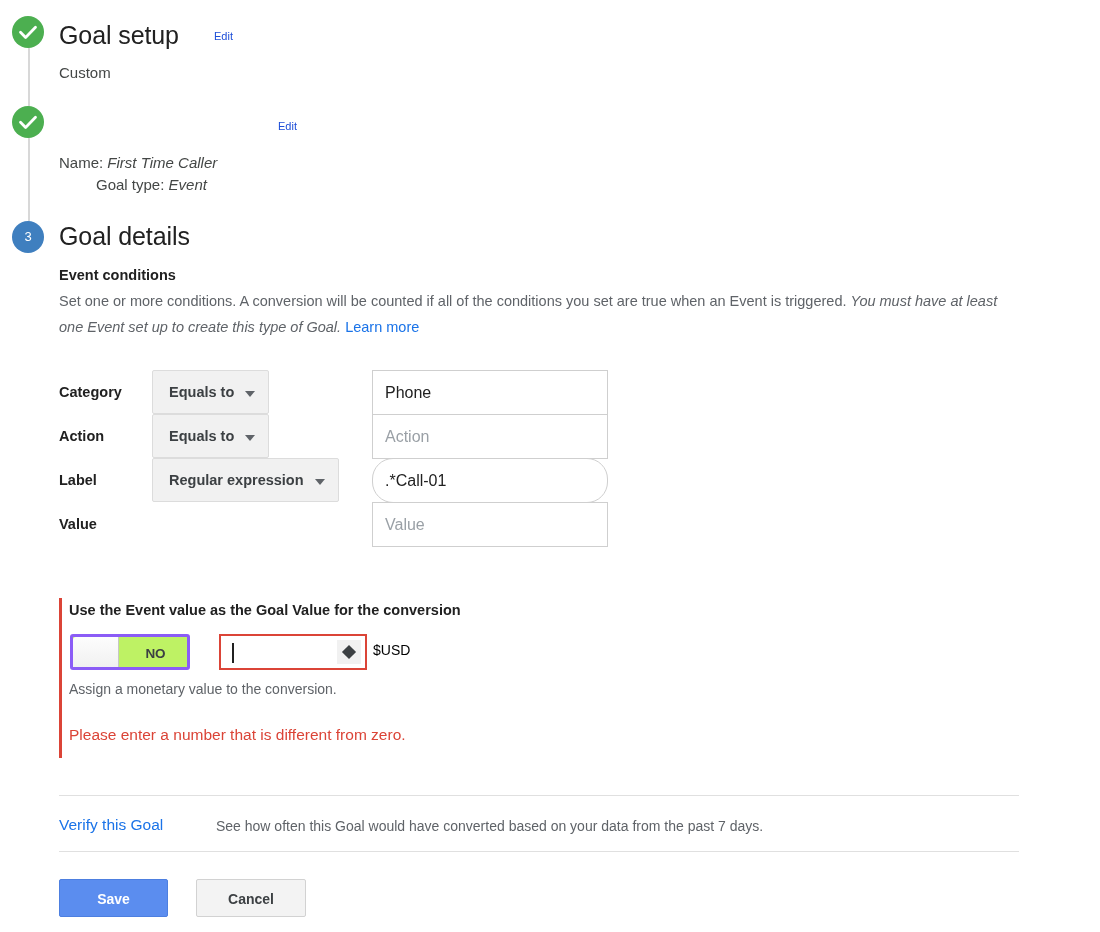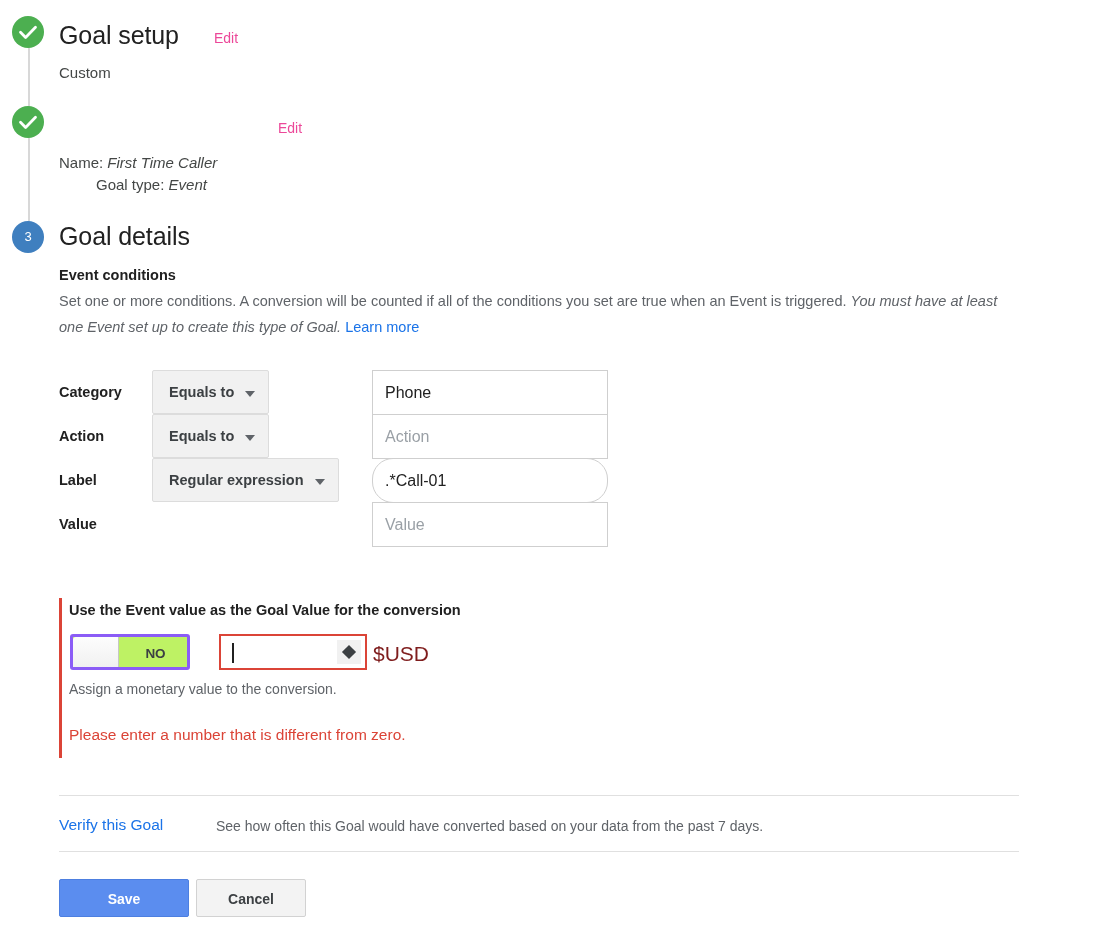--- a/index.html
+++ b/index.html
@@ -50,22 +50,22 @@
   .sec-title {
     position: absolute;
     font-size: 25px;
     font-weight: 400;
     color: #212121;
     letter-spacing: -0.1px;
     white-space: nowrap;
   }
   .edit-link {
     position: absolute;
-    font-size: 14px;
-    color: #ec4899;
+    font-size: 11px;
+    color: #1d4ed8;
     cursor: pointer;
   }
   .sec-sub {
     position: absolute;
     font-size: 15px;
     color: #444746;
     white-space: nowrap;
   }
   .sec-sub i { font-style: italic; }
 
@@ -196,22 +196,22 @@
   }
   .num-input .spinner .dia {
     position: absolute;
     left: 7px; top: 7px;
     width: 10px; height: 10px;
     background: #3c4043;
     transform: rotate(45deg);
   }
   .usd {
     position: absolute;
-    font-size: 21px;
-    color: #7f1d1d;
+    font-size: 14px;
+    color: #000000;
   }
   .assign-note {
     position: absolute;
     font-size: 14px;
     color: #5f6368;
   }
   .err-msg {
     position: absolute;
     font-size: 15.5px;
     color: #db4437;
@@ -243,21 +243,21 @@
     font-size: 14px;
     font-weight: bold;
     line-height: 38px;
     text-align: center;
     cursor: pointer;
   }
   .btn-primary {
     background: #5b8def;
     color: #fff;
     border: 1px solid #4d7fe0;
-    width: 130px;
+    width: 109px;
   }
   .btn-secondary {
     background: #f3f3f3;
     color: #3c4043;
     border: 1px solid #d2d2d2;
     width: 110px;
   }
 </style>
 </head>
 <body>

